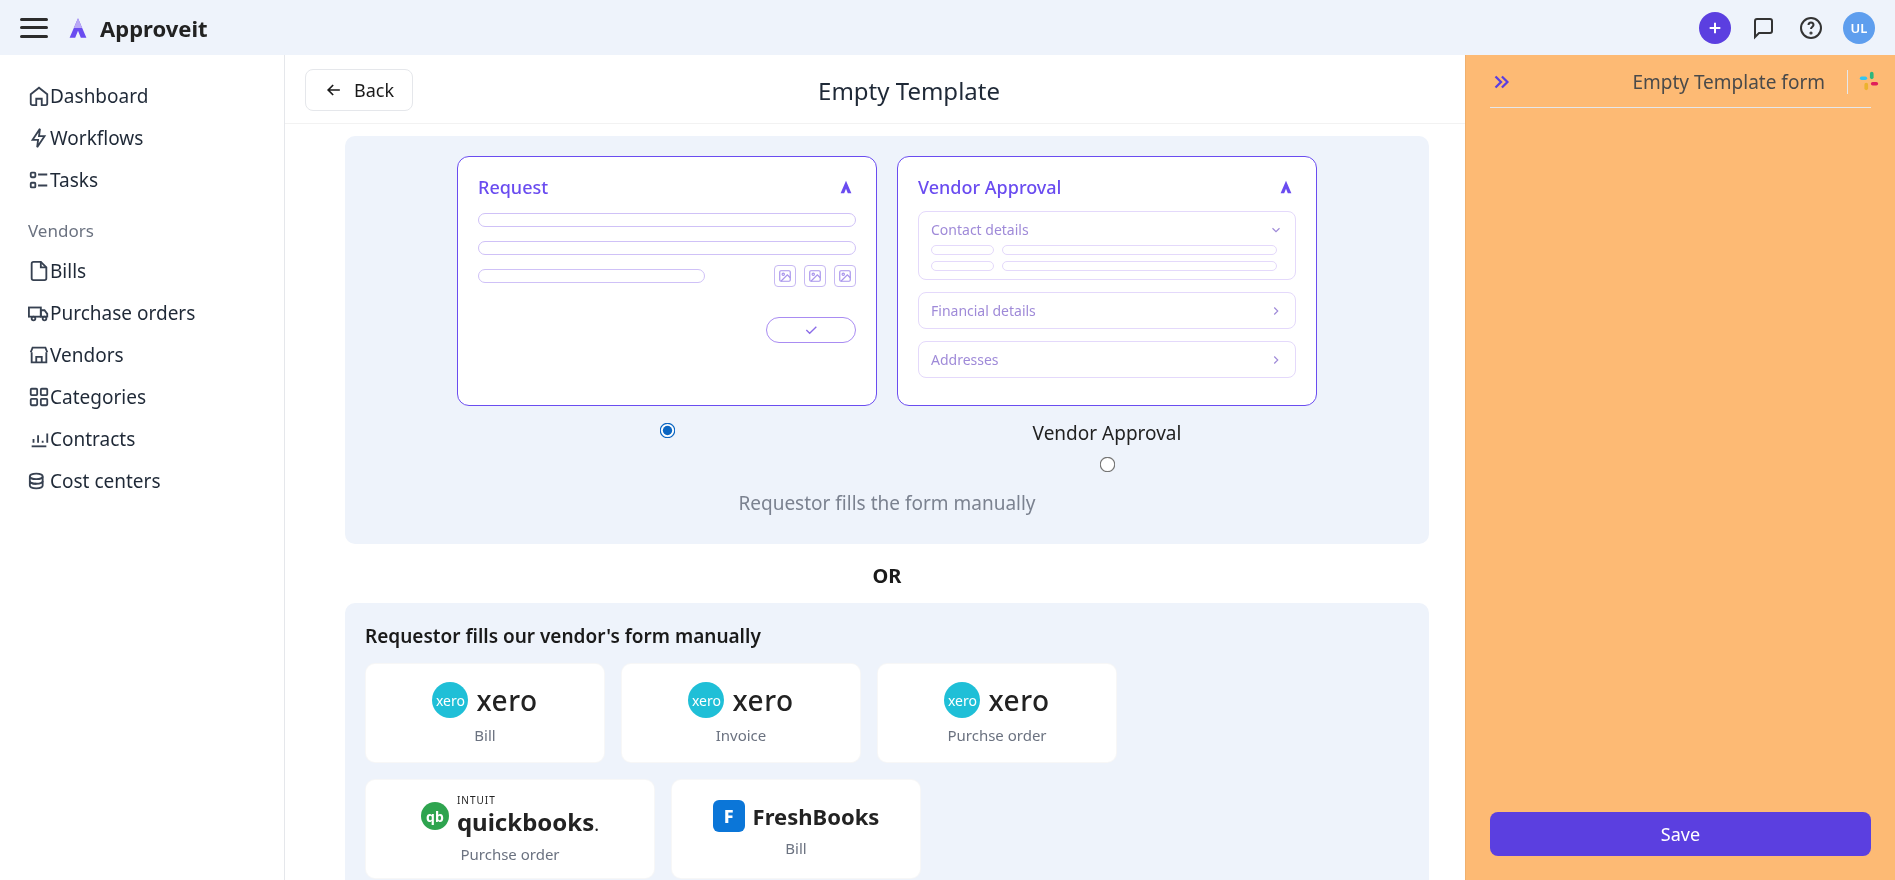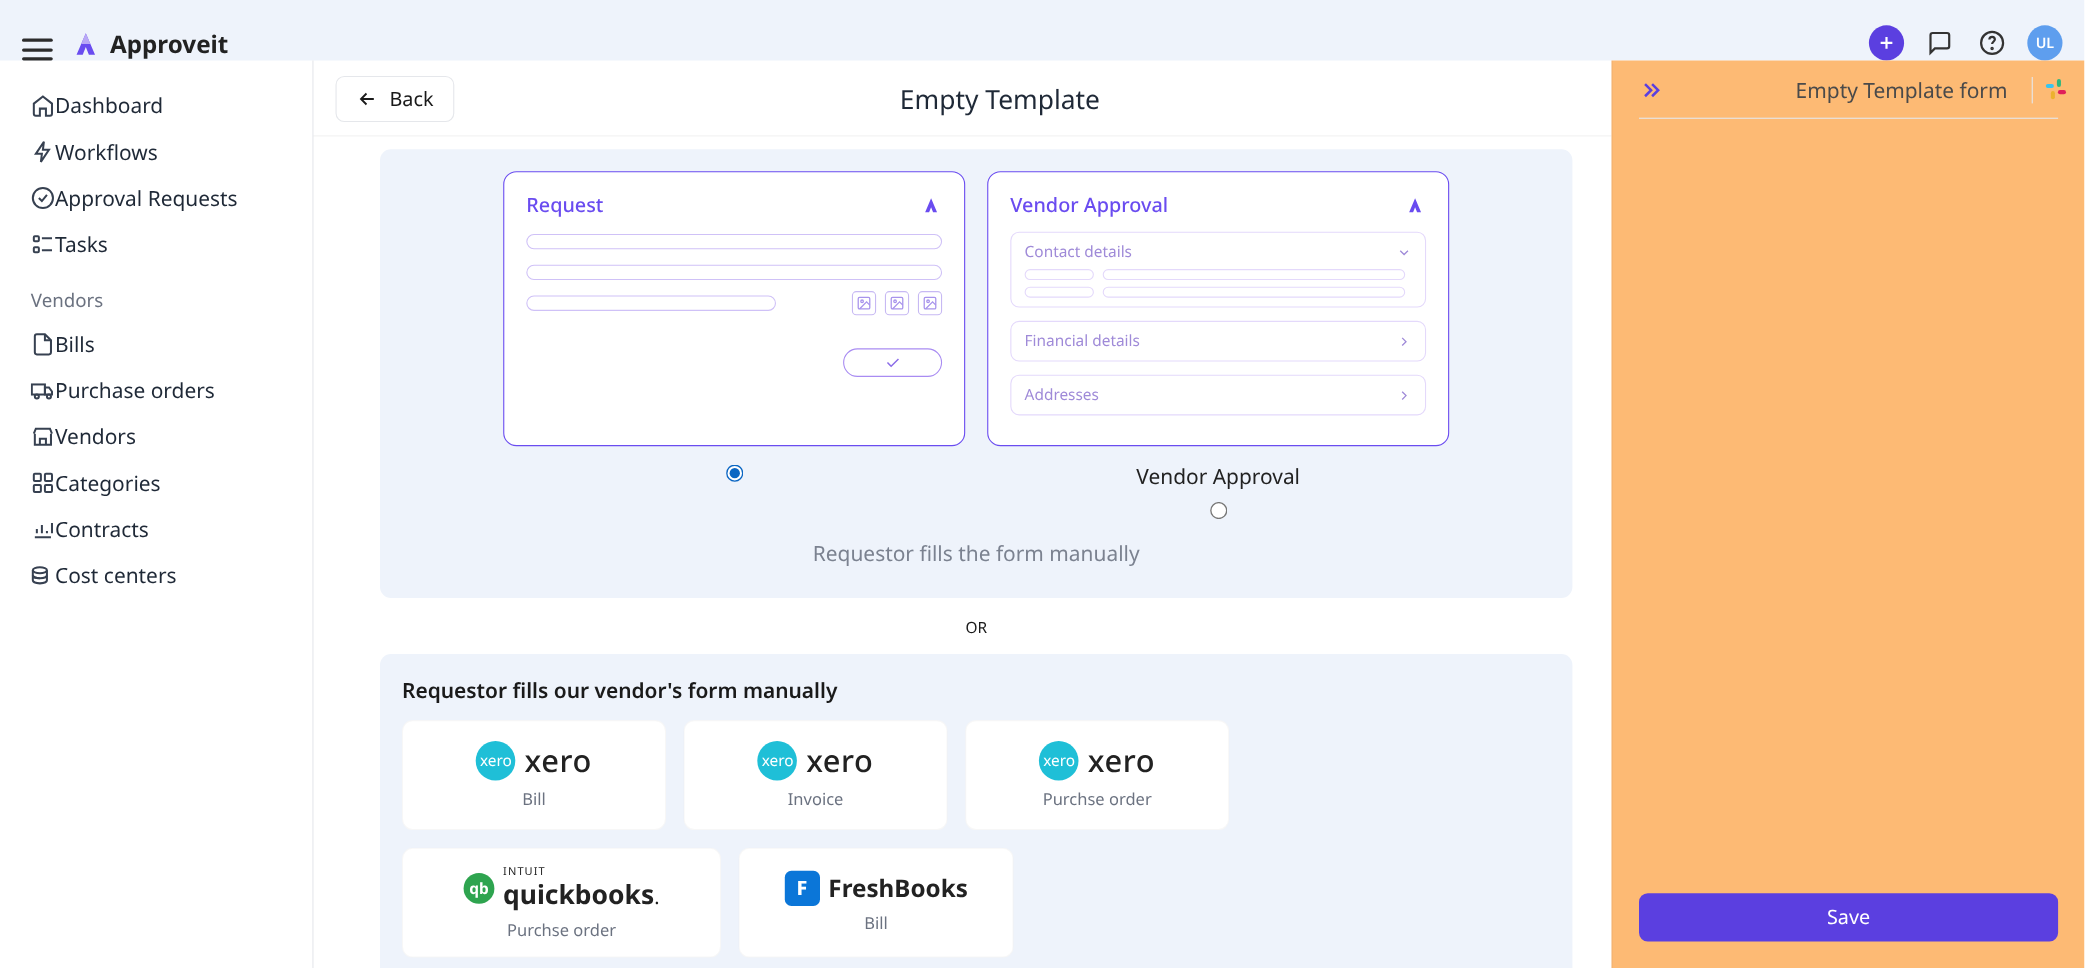--- a/index.html
+++ b/index.html
@@ -1,17 +1,17 @@
 <!DOCTYPE html>
 <html><head>
 <meta charset="utf-8">
 <style>
 *{box-sizing:border-box;margin:0;padding:0;font-family:system-ui,-apple-system,Segoe UI,Roboto,sans-serif}
 body{background:#fff;color:#1a1a1a;width:1895px;height:880px;overflow:hidden}
-.topbar{height:55px;background:#eef3fb;display:flex;align-items:flex-end;padding:0 20px;gap:16px}
+.topbar{height:55px;background:#eef3fb;display:flex;align-items:center;padding:0 20px;gap:16px}
 .hamburger{width:28px;height:20px;display:flex;flex-direction:column;justify-content:space-between;cursor:pointer}
 .hamburger span{height:3px;background:#2c2c2c;border-radius:2px}
 .brand{display:flex;align-items:center;gap:8px}
 .brand-logo{width:28px;height:28px}
 .brand-name{font-size:22px;font-weight:700;color:#222}
 .topbar-spacer{flex:1}
 .topbar-btn{width:32px;height:32px;display:flex;align-items:center;justify-content:center;cursor:pointer;color:#333}
 .plus-btn{width:32px;height:32px;border-radius:50%;background:#5b3fe0;color:#fff;display:flex;align-items:center;justify-content:center;font-size:20px;cursor:pointer}
 .avatar{width:32px;height:32px;border-radius:50%;background:#5e9eee;color:#fff;display:flex;align-items:center;justify-content:center;font-size:13px;font-weight:600;cursor:pointer}
 .layout{display:flex;height:calc(100% - 55px)}
@@ -39,21 +39,21 @@
 .imgbox{width:22px;height:22px;border:1px solid #c7b9f3;border-radius:4px;display:flex;align-items:center;justify-content:center;color:#a894ec}
 .checkpill{width:90px;height:26px;border:1.5px solid #a98cf2;border-radius:14px;margin:30px 0 0 auto;display:flex;align-items:center;justify-content:center;color:#8b6ce8}
 .acc{border:1px solid #e4d9fb;border-radius:8px;margin-top:12px;padding:8px 12px;font-size:14px;color:#9f8ad8;display:flex;justify-content:space-between;align-items:center}
 .acc .sublines{display:flex;gap:8px;margin-top:6px}
 .acc .sublines span{display:block;height:10px;border:1px solid #e4d9fb;border-radius:6px}
 .opt-labels{display:flex;gap:20px;justify-content:center;margin-top:14px}
 .opt-col{width:420px;text-align:center}
 .opt-col label{display:block;font-size:19px;color:#222;margin-bottom:8px}
 .opt-col input{transform:scale(1.2);accent-color:#0b66c3}
 .helper{font-size:19px;color:#7b8290;text-align:center;margin-top:14px}
-.orlabel{font-size:14px;font-weight:400;text-align:center;margin:18px 0 14px}
+.orlabel{font-size:20px;font-weight:700;text-align:center;margin:18px 0 14px}
 .vendor-panel{background:#eef3fb;border-radius:10px;padding:20px;margin-top:0}
 .vendor-title{font-size:19px;font-weight:600;margin-bottom:14px}
 .vgrid{display:flex;flex-wrap:wrap;gap:16px}
 .vcard{background:#fff;border-radius:10px;padding:14px 20px;width:240px;height:100px;display:flex;flex-direction:column;align-items:center;justify-content:center;gap:6px;cursor:pointer;border:1px solid rgba(0,0,0,0.03)}
 .vcard.wide{width:290px}
 .vcard .vlogo{display:flex;align-items:center;gap:8px}
 .vcard .vcap{font-size:15px;color:#6b7280}
 .rightpane{width:430px;border-left:1px solid rgba(0,0,0,0.05);padding:14px 24px 24px;display:flex;flex-direction:column;background:#fdba74}
 .rp-head{display:flex;align-items:center;gap:14px;border-bottom:1px solid #e5e7eb;padding-bottom:12px}
 .rp-spacer{flex:1}
@@ -120,27 +120,20 @@
       <span>Dashboard</span>
     </div>
     <div class="side-item">
       <svg class="ico" viewBox="0 0 24 24" fill="none" stroke="currentColor" stroke-width="2">
           <path d="M13 2 5 14h6l-1 8 8-12h-6z"></path>
         </svg>
       <span>Workflows</span>
     </div>
     <div class="side-item">
       <svg class="ico" viewBox="0 0 24 24" fill="none" stroke="currentColor" stroke-width="2">
-          <circle cx="12" cy="12" r="10"></circle>
-          <path d="M8 12l3 3 5-6"></path>
-        </svg>
-      <span>Approval Requests</span>
-    </div>
-    <div class="side-item">
-      <svg class="ico" viewBox="0 0 24 24" fill="none" stroke="currentColor" stroke-width="2">
           <rect x="3" y="4" width="5" height="5" rx="1"></rect>
           <rect x="3" y="15" width="5" height="5" rx="1"></rect>
           <path d="M11 6h10M11 18h10"></path>
         </svg>
       <span>Tasks</span>
     </div>
 
     <div class="side-section">Vendors</div>
 
     <div class="side-item">

